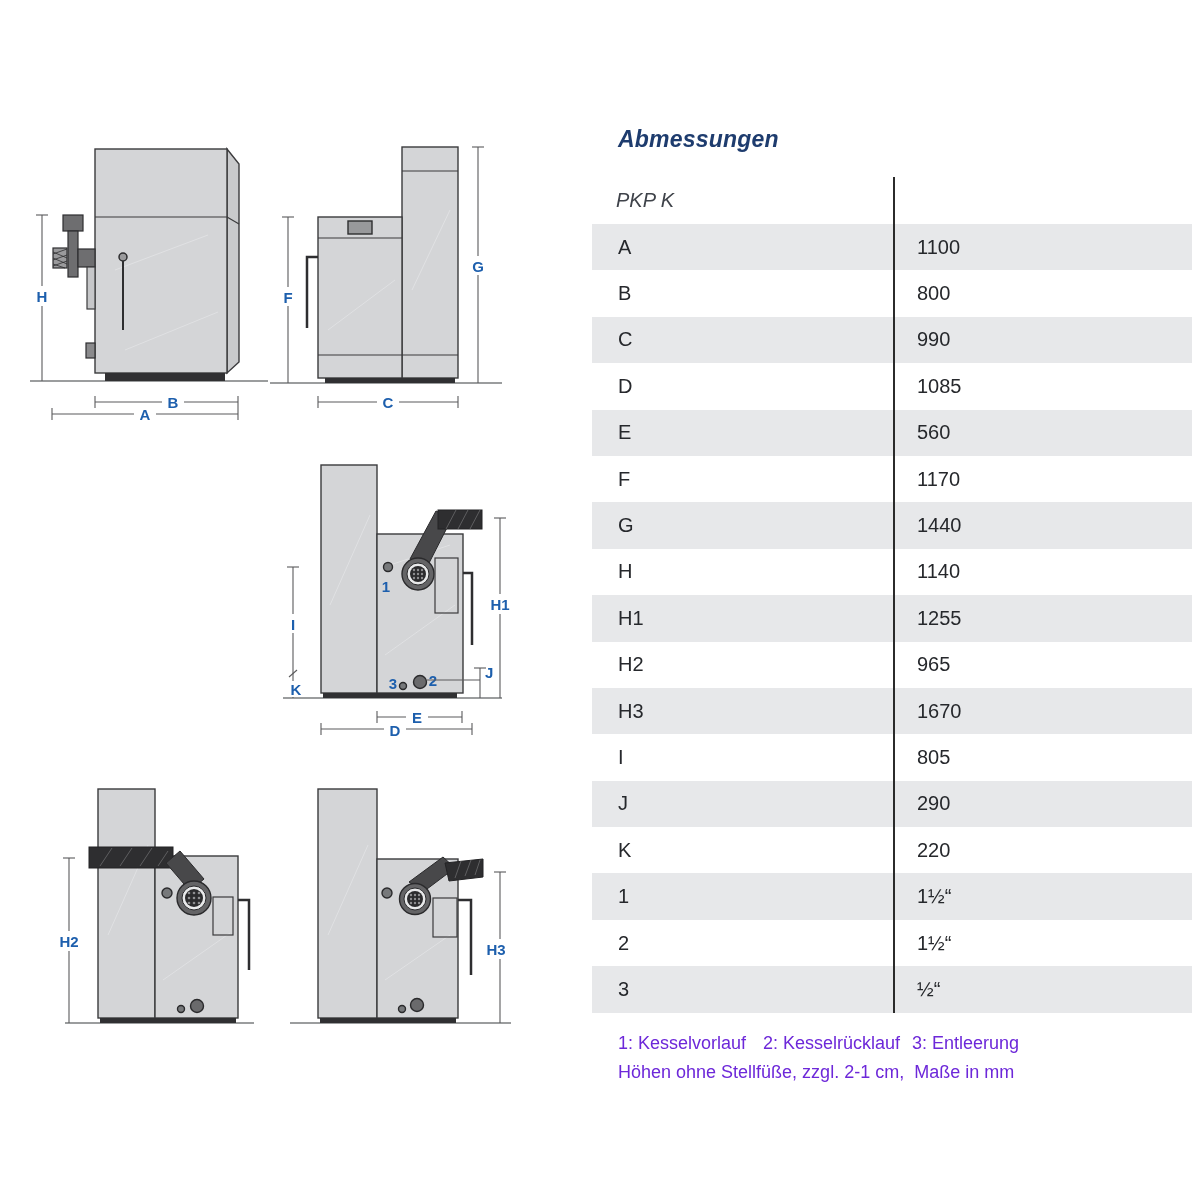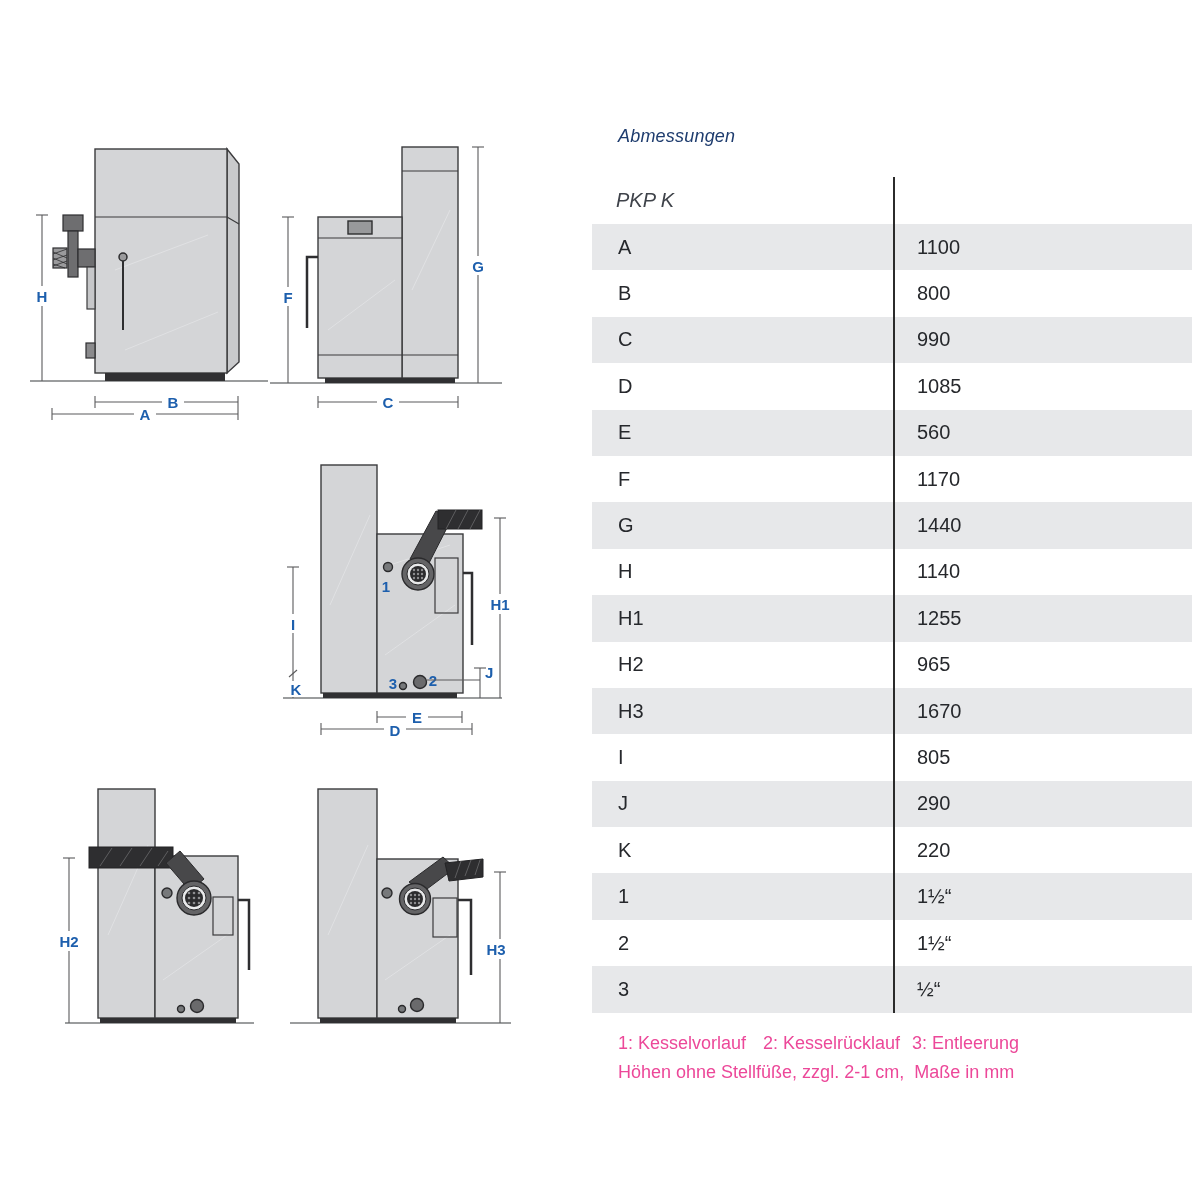--- a/index.html
+++ b/index.html
@@ -3,36 +3,36 @@
 <meta charset="utf-8">
 <style>
   html,body { margin:0; padding:0; background:#ffffff; }
   .page {
     position:relative; width:1200px; height:1200px; background:#ffffff;
     font-family:"Liberation Sans", sans-serif; overflow:hidden;
   }
   
   .title {
     position:absolute; left:618px; top:126px;
-    font-size:18px; font-weight:normal; font-style:italic; color:#1e3c6e;
+    font-size:23px; font-weight:bold; font-style:italic; color:#1e3c6e;
     letter-spacing:0.2px;
   }
   .dim-table { position:absolute; left:592px; top:177px; width:600px; }
   .thead {
     display:flex; height:47px; align-items:center;
     font-style:italic; font-size:20px; color:#3f434a;
   }
   .trow { display:flex; height:46.4px; align-items:center; font-size:20px; color:#26282c; }
   .rows .trow:nth-child(odd) { background:#e7e8ea; }
   .tcell-label { width:301px; padding-left:26px; box-sizing:border-box; flex:none; }
   .tcell-value { padding-left:24px; }
   .divider { position:absolute; left:301px; top:0; width:2px; height:836px; background:#2b2b2b; }
   .legend {
     position:absolute; left:618px; top:1029px;
-    font-size:18px; color:#ec4899; line-height:29px;
+    font-size:18px; color:#6d28d9; line-height:29px;
   }
   .legend .li1 { display:inline-block; width:145px; }
   .legend .li2 { display:inline-block; width:149px; }
   .legend-note { white-space:pre; }
   
   .drawing { position:absolute; }
   .body   { fill:#d4d5d7; stroke:#3b3b3d; stroke-width:1.4; }
   .side   { fill:#c9cacc; stroke:#3b3b3d; stroke-width:1.4; }
   .edge   { stroke:#3b3b3d; stroke-width:1.2; fill:none; }
   .streak { stroke:#e0e1e3; stroke-width:1; }

